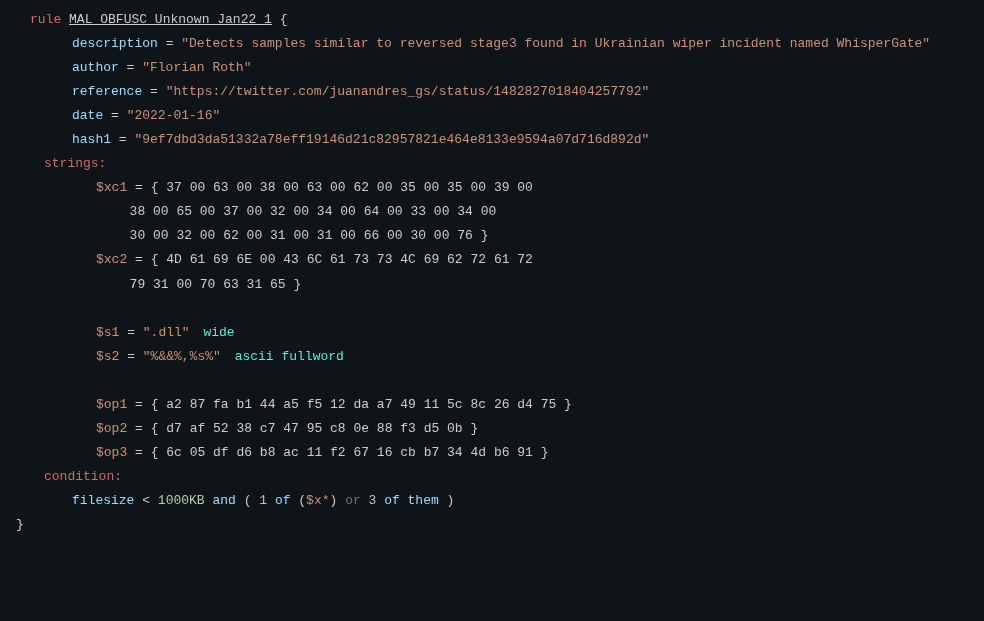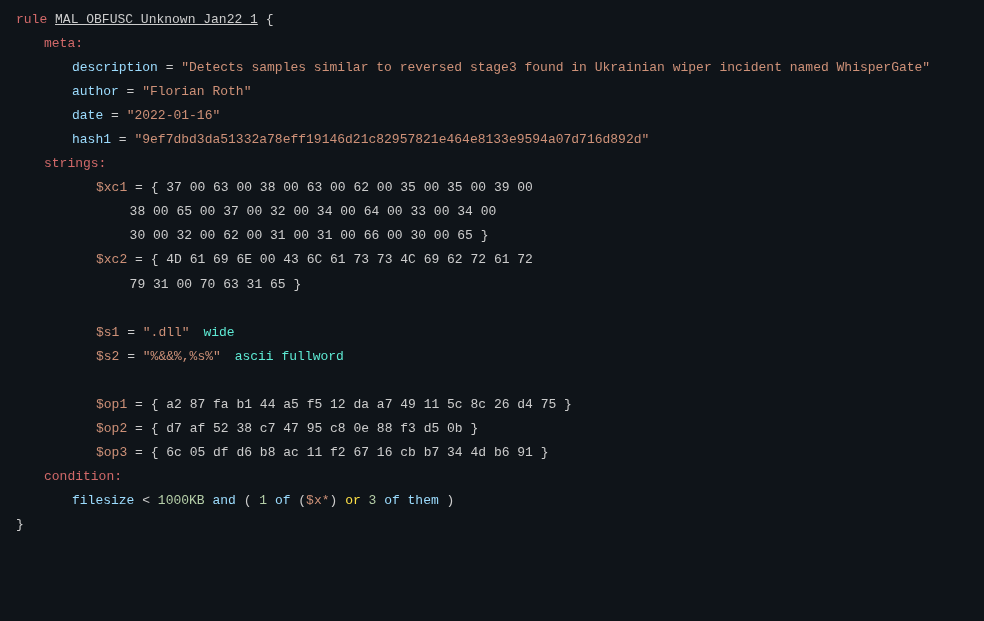--- a/index.html
+++ b/index.html
@@ -14,66 +14,66 @@
     line-height: 1.85;
     color: #d4d4d4;
     padding: 8px 16px;
     width: 984px;
     height: 621px;
     overflow: hidden;
   }
   .line {
     white-space: pre;
   }
-  .kw-rule { color: #d16969; }
+  .kw-rule { color: #d16969; margin-left: 14px; }
   .rule-name { color: #cccccc; text-decoration: underline; }
   .brace { color: #cccccc; }
   .kw-section { color: #d16969; }
   .field-name { color: #9cdcfe; }
   .eq { color: #cccccc; }
   .string { color: #ce9178; }
   .var-name { color: #ce9178; margin-left: 24px; }
   .hex-bytes { color: #cccccc; }
   .modifier { color: #5eead4; margin-left: 6px; }
   .func { color: #dcdcaa; }
   .number { color: #b5cea8; }
   .kw-and { color: #9cdcfe; }
-  .kw-or { color: #fde047; }
+  .kw-or { color: #737373; }
   .kw-of { color: #9cdcfe; }
   .paren { color: #cccccc; }
   .op { color: #cccccc; }
   .dollar-ref { color: #ce9178; }
   .indent1 { padding-left: 28px; }
   .indent2 { padding-left: 56px; }
   .indent3 { padding-left: 98px; }
   .blank { height: 1.85em; }
 </style>
 </head>
 <body>
 
 <div>
 
 <div class="line"><span class="kw-rule">rule</span> <span class="rule-name">MAL_OBFUSC_Unknown_Jan22_1</span> <span class="brace">{</span></div>
 
-<div class="line indent1"><span class="kw-section">meta:</span></div>
 
 <div class="line indent2"><span class="field-name">description</span><span class="eq"> = </span><span class="string">"Detects samples similar to reversed stage3 found in Ukrainian wiper incident named WhisperGate"</span></div>
 
 <div class="line indent2"><span class="field-name">author</span><span class="eq"> = </span><span class="string">"Florian Roth"</span></div>
 
+<div class="line indent2"><span class="field-name">reference</span><span class="eq"> = </span><span class="string">"https://twitter.com/juanandres_gs/status/1482827018404257792"</span></div>
 
 <div class="line indent2"><span class="field-name">date</span><span class="eq"> = </span><span class="string">"2022-01-16"</span></div>
 
 <div class="line indent2"><span class="field-name">hash1</span><span class="eq"> = </span><span class="string">"9ef7dbd3da51332a78eff19146d21c82957821e464e8133e9594a07d716d892d"</span></div>
 
 <div class="line indent1"><span class="kw-section">strings:</span></div>
 
 <div class="line indent2"><span class="var-name">$xc1</span><span class="eq"> = </span><span class="hex-bytes">{ 37 00 63 00 38 00 63 00 62 00 35 00 35 00 39 00</span></div>
 <div class="line indent3"><span class="hex-bytes">  38 00 65 00 37 00 32 00 34 00 64 00 33 00 34 00</span></div>
-<div class="line indent3"><span class="hex-bytes">  30 00 32 00 62 00 31 00 31 00 66 00 30 00 65 }</span></div>
+<div class="line indent3"><span class="hex-bytes">  30 00 32 00 62 00 31 00 31 00 66 00 30 00 76 }</span></div>
 
 <div class="line indent2"><span class="var-name">$xc2</span><span class="eq"> = </span><span class="hex-bytes">{ 4D 61 69 6E 00 43 6C 61 73 73 4C 69 62 72 61 72</span></div>
 <div class="line indent3"><span class="hex-bytes">  79 31 00 70 63 31 65 }</span></div>
 
 <div class="blank"></div>
 
 <div class="line indent2"><span class="var-name">$s1</span><span class="eq"> = </span><span class="string">".dll"</span> <span class="modifier">wide</span></div>
 
 <div class="line indent2"><span class="var-name">$s2</span><span class="eq"> = </span><span class="string">"%&amp;&amp;%,%s%"</span> <span class="modifier">ascii fullword</span></div>
 

